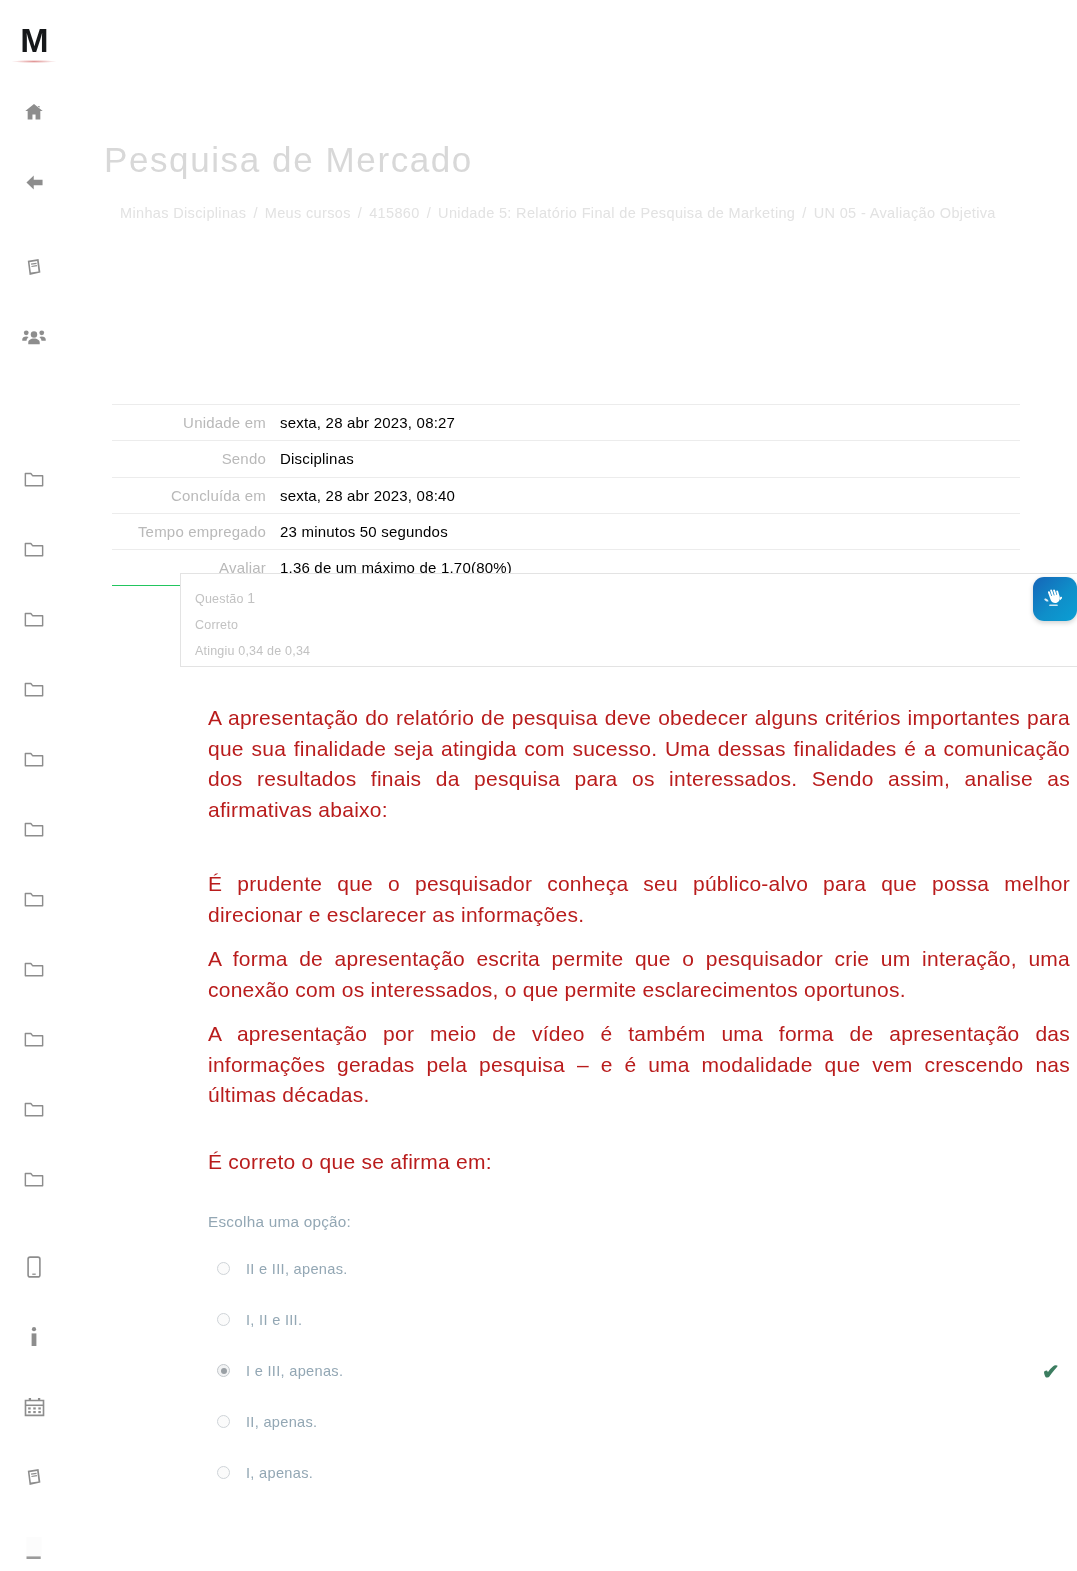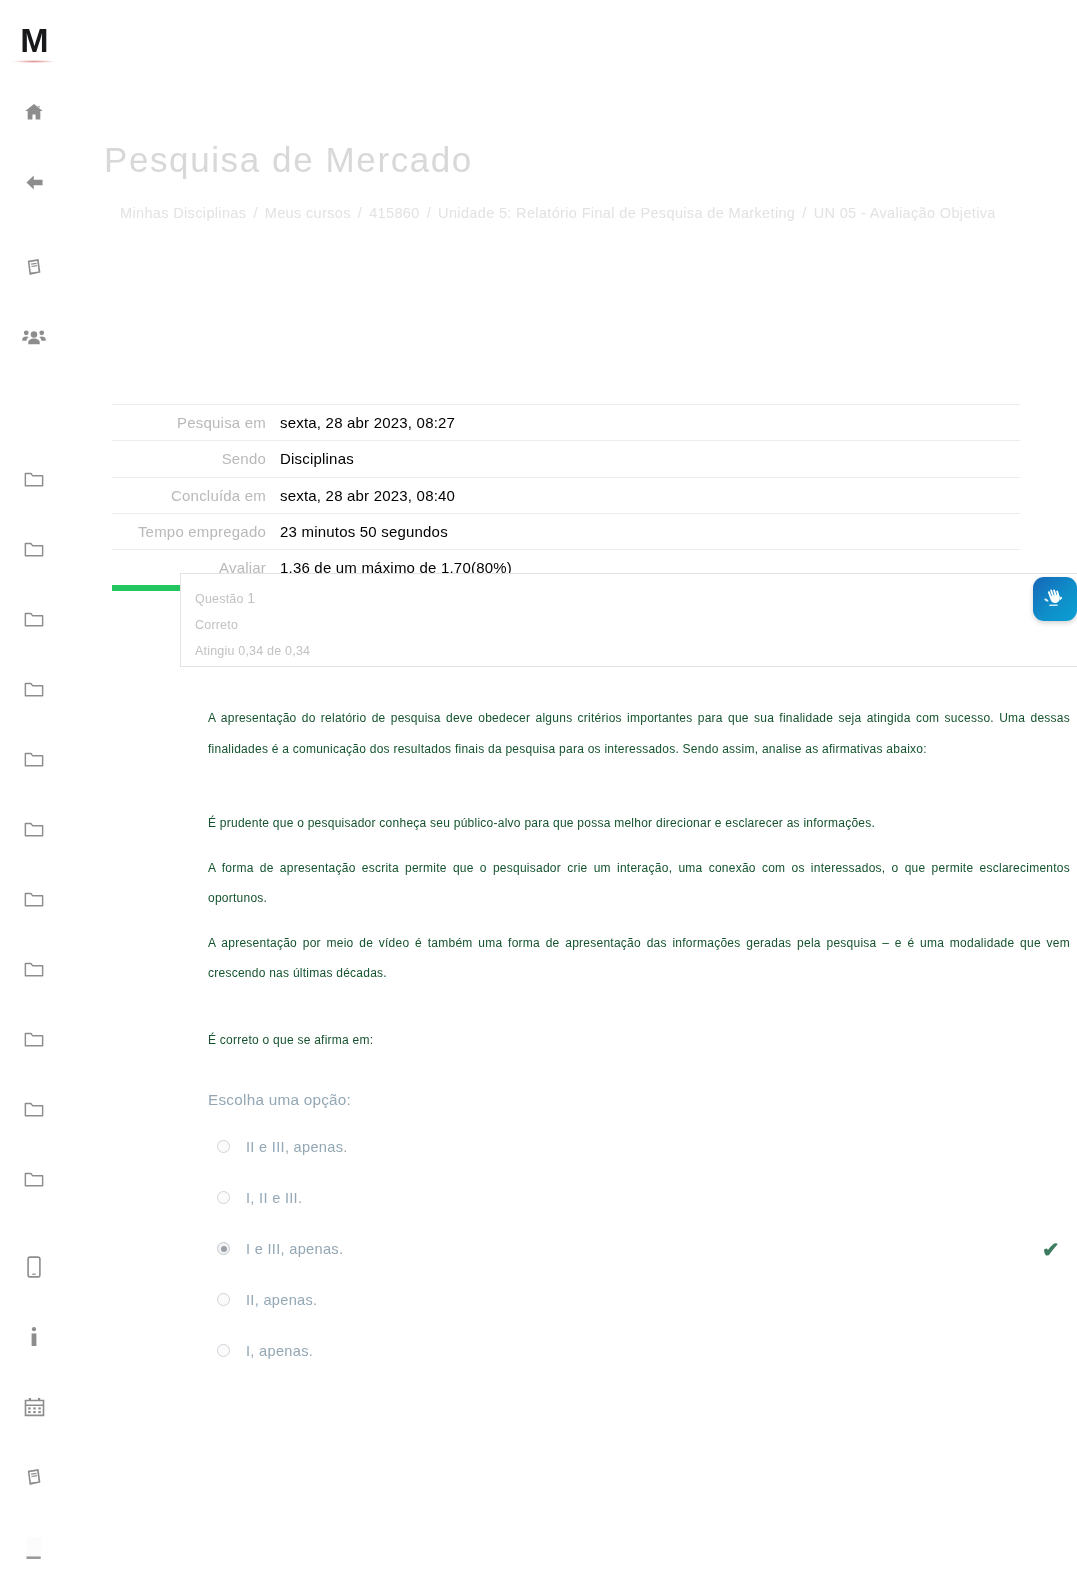--- a/index.html
+++ b/index.html
@@ -73,21 +73,21 @@
   .bc-sep { padding: 0 7px; }
 
   
   .summary {
     position: absolute;
     left: 44px; top: 369px;
     width: 908px;
     border-collapse: collapse;
   }
   .summary tr { border-top: 1px solid #ececec; }
-  .summary tr:last-child { border-bottom: 6px solid #22c55e; }
+  .summary tr:last-child { border-bottom: 1px solid #22c55e; }
   .summary th, .summary td {
     font-size: 15px;
     font-weight: 400;
     color: #b9b9b9;
     padding: 6px 0;
     vertical-align: top;
     line-height: 1.55;
   }
   .summary th {
     width: 168px;
@@ -115,22 +115,22 @@
   .qnum { font-size: 12.5px; }
   .qnum .n { font-size: 14px; }
 
   
   .qbody {
     position: absolute;
     left: 140px; top: 668px;
     width: 862px;
   }
   .qpara {
-    font-size: 12px;
-    color: #14532d;
+    font-size: 21px;
+    color: #b91c1c;
     line-height: 30.5px;
     text-align: justify;
     letter-spacing: 0.25px;
     margin-bottom: 14px;
   }
   .qpara.nojust { text-align: left; }
   .spacer-lg { height: 30px; }
   .spacer-md { height: 22px; }
 
   .choose-label {
@@ -325,21 +325,21 @@
 
 <div class="main">
 
   <div class="page-title">Pesquisa de Mercado</div>
 
   <div class="breadcrumb" id="breadcrumb"><span>Minhas Disciplinas</span><span class="bc-sep">/</span><span>Meus cursos</span><span class="bc-sep">/</span><span>415860</span><span class="bc-sep">/</span><span>Unidade 5: Relatório Final de Pesquisa de Marketing</span><span class="bc-sep">/</span><span>UN 05 - Avaliação Objetiva</span></div>
 
   <table class="summary">
     <tbody id="summary-body">
         <tr>
-          <th>Pesquisa em</th>
+          <th>Unidade em</th>
           <td>sexta, 28 abr 2023, 08:27</td>
         </tr>
         <tr>
           <th>Sendo</th>
           <td>Disciplinas</td>
         </tr>
         <tr>
           <th>Concluída em</th>
           <td>sexta, 28 abr 2023, 08:40</td>
         </tr>

